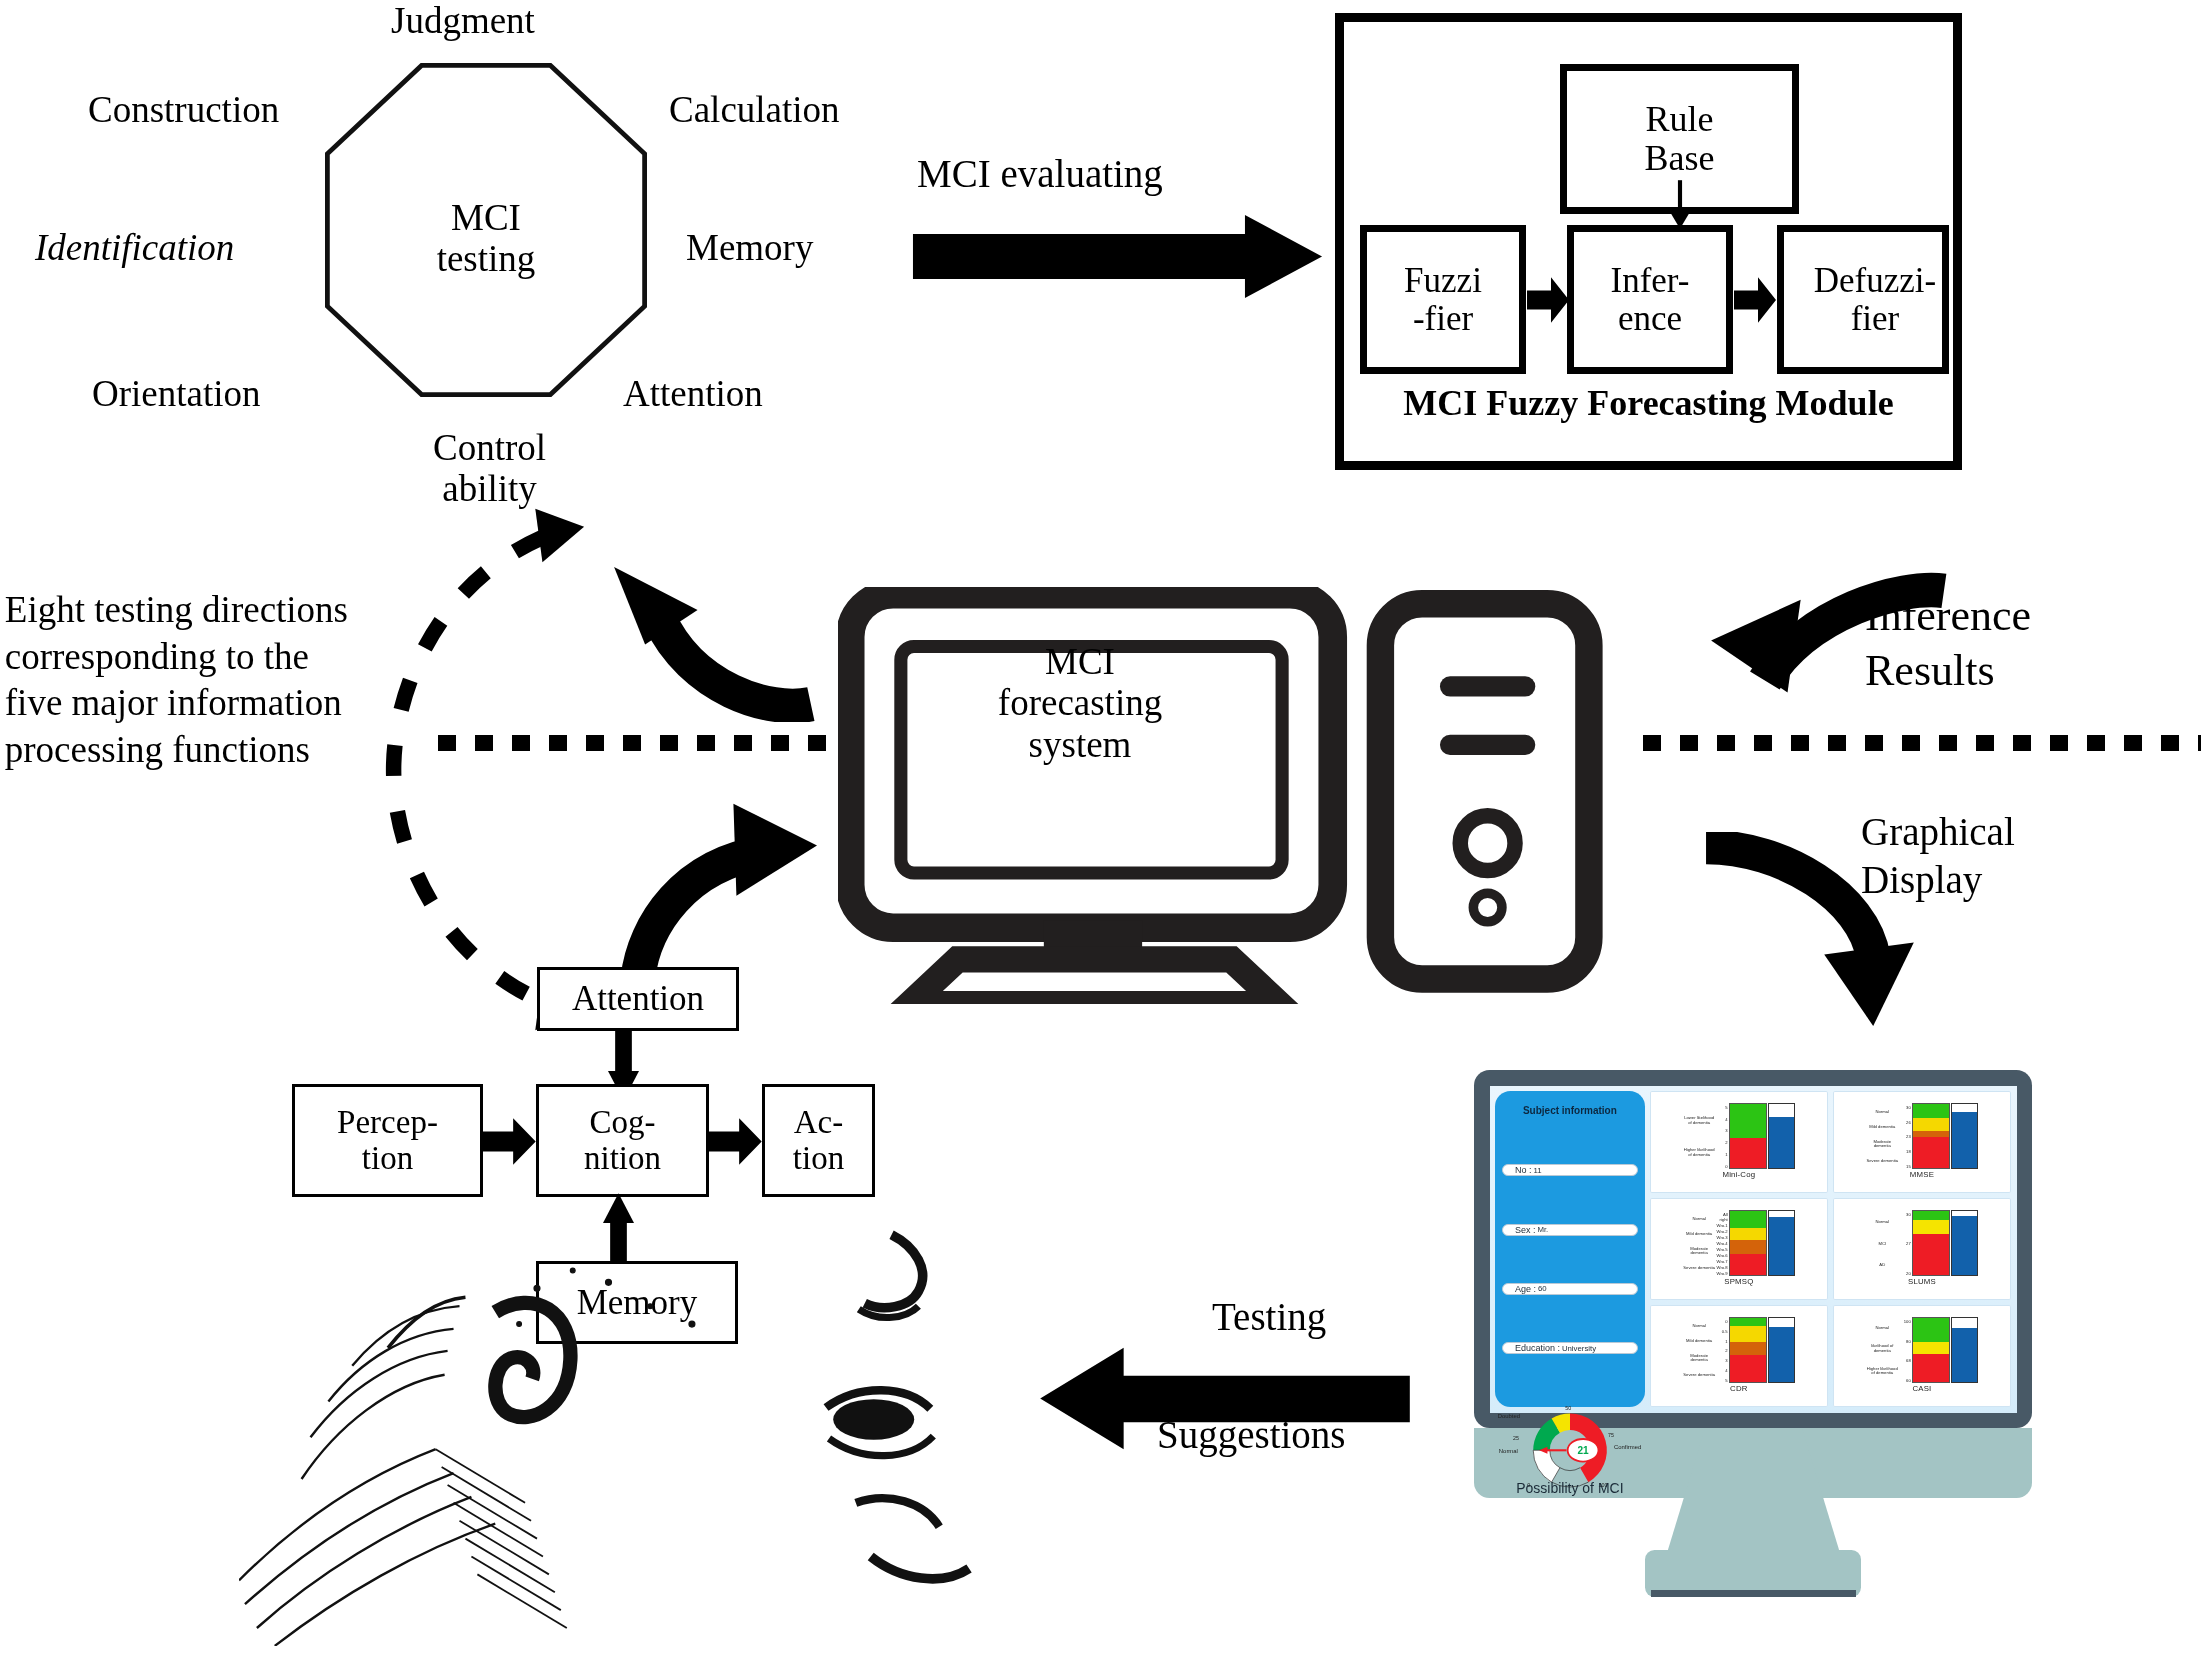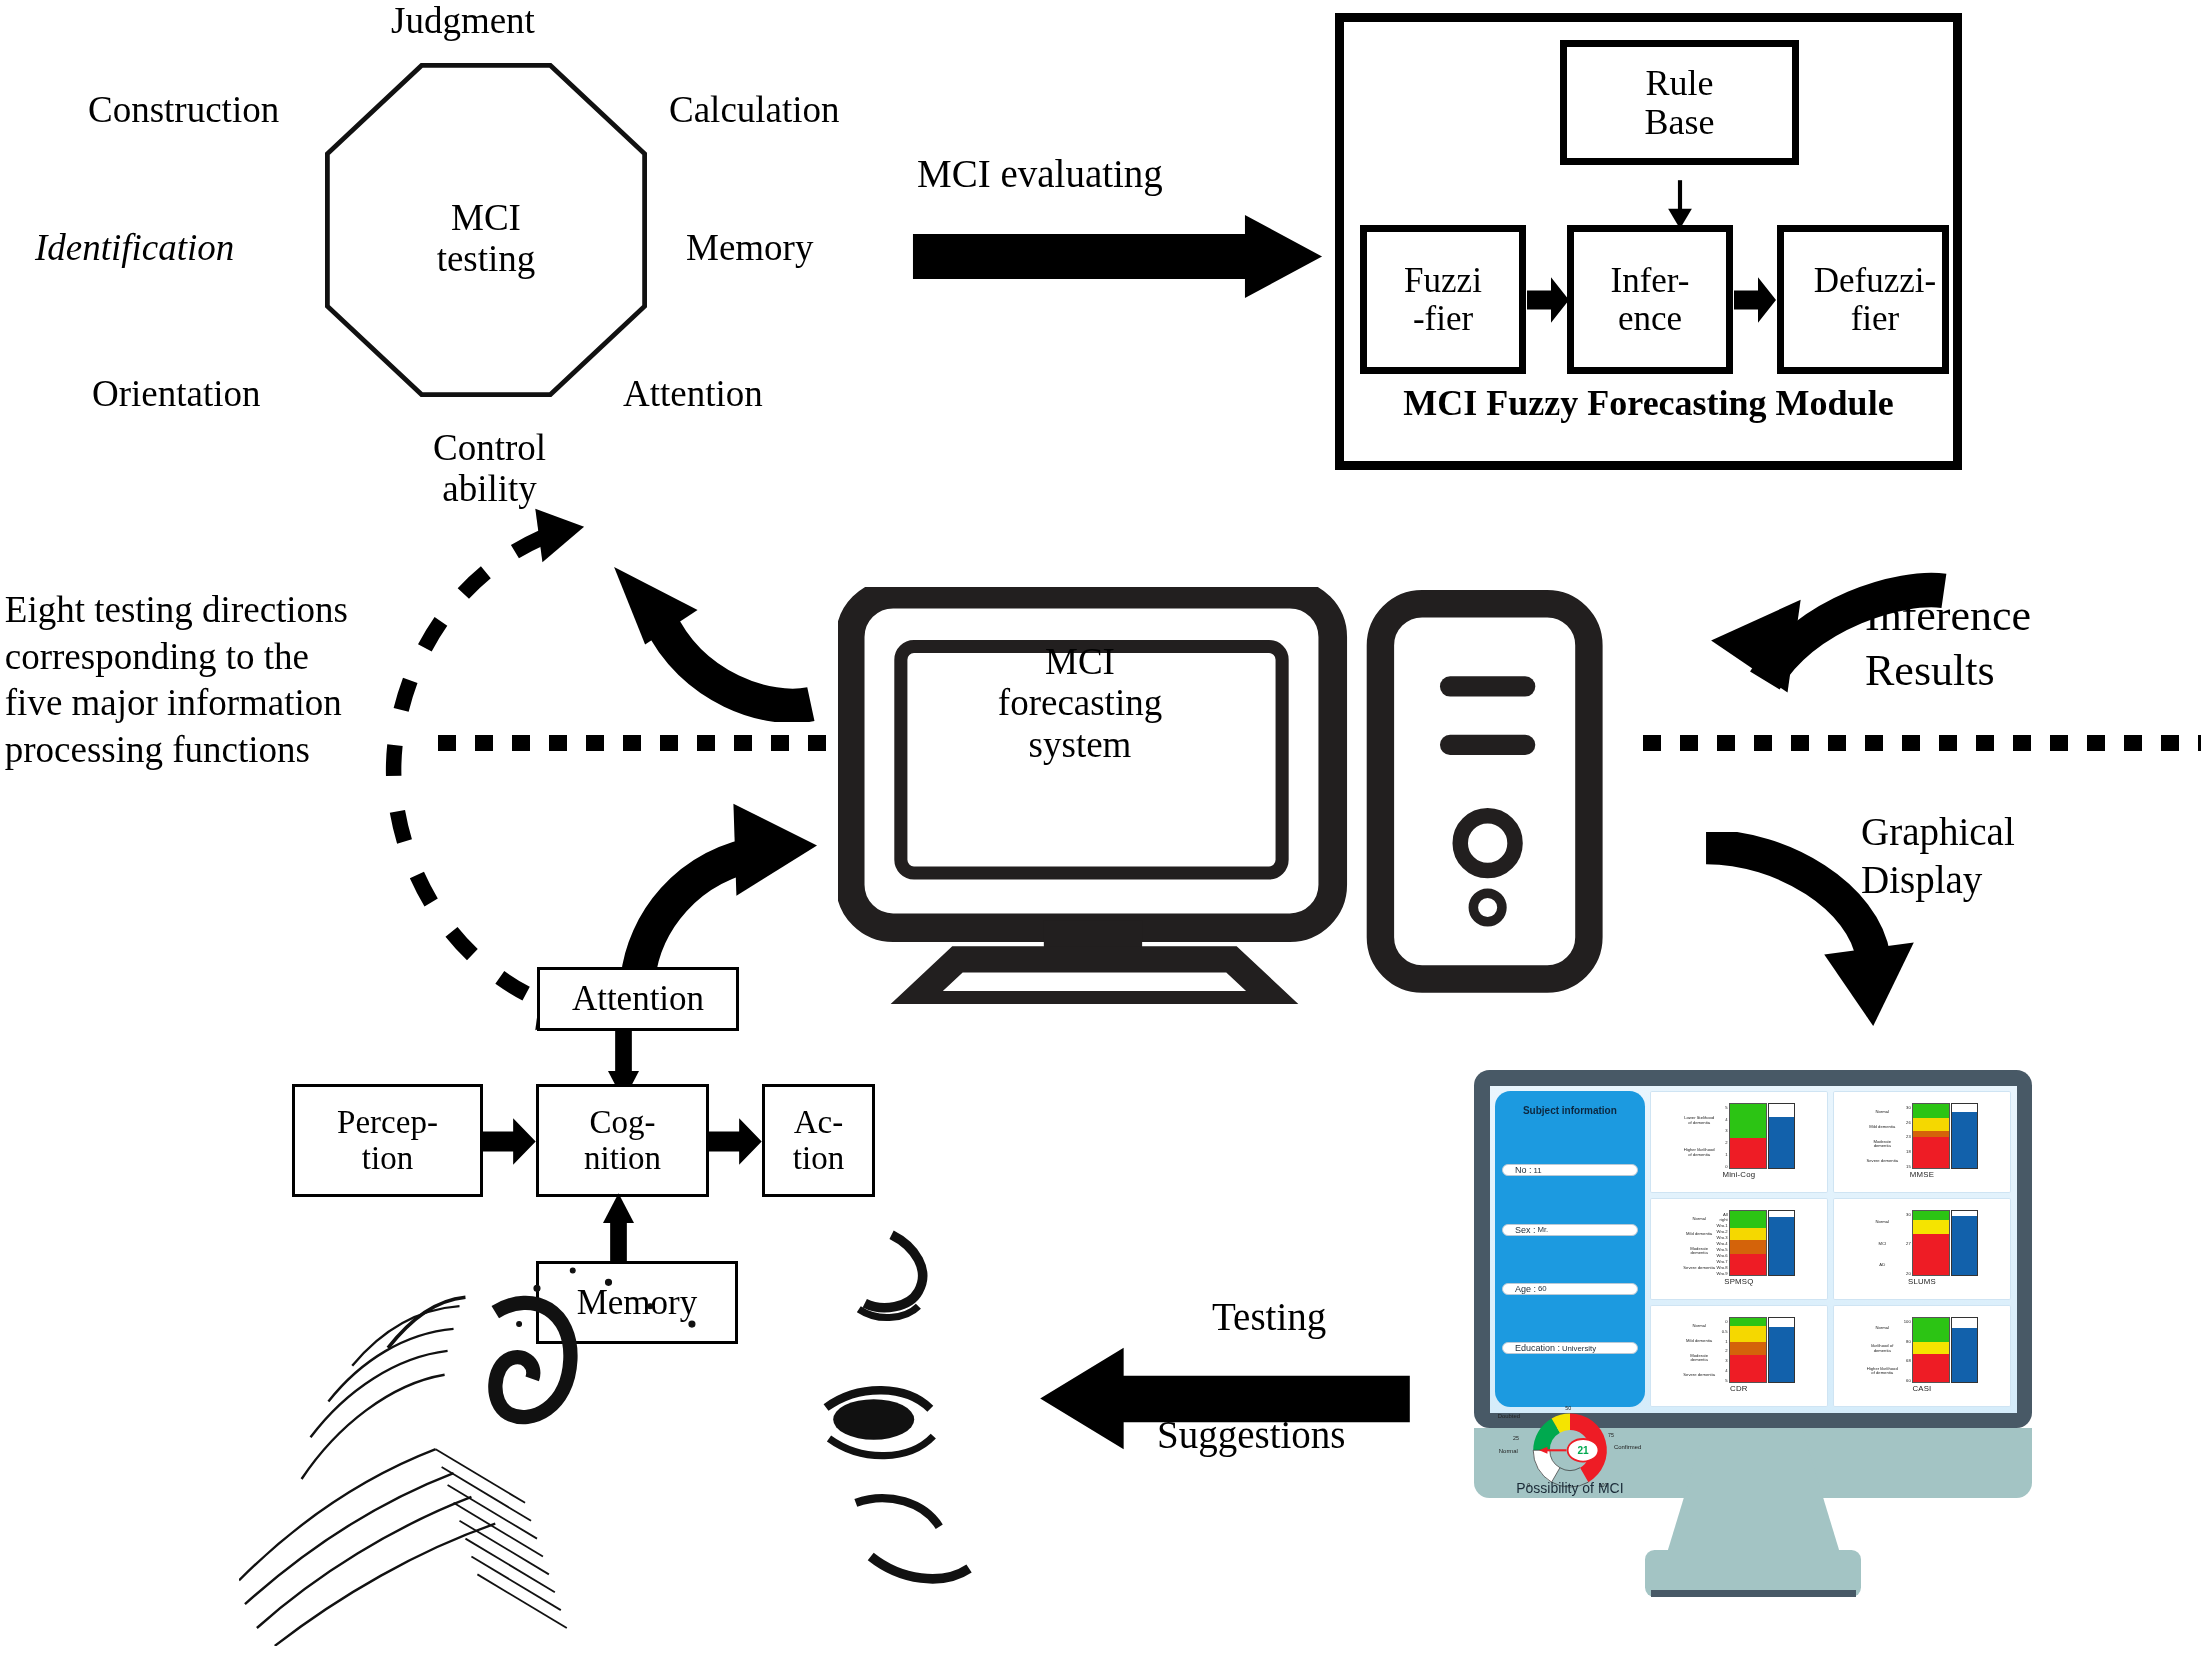--- a/index.html
+++ b/index.html
@@ -105,21 +105,21 @@
 
 <div class="abs plainlabel" style="left:917px;top:152px;font-size:39px;">MCI evaluating</div>
 <div class="abs" style="left:912px;top:215px;">
   <svg width="411" height="83" viewBox="0 0 690 140">
     <polygon points="0,32 560,32 560,0 690,70 560,140 560,108 0,108" fill="#000"></polygon>
   </svg>
 </div>
 
 <div class="abs" id="fuzzy-module"></div>
 
-<div class="abs heavybox" style="left:1560px;top:40px;width:239px;height:125px;">
+<div class="abs heavybox" style="left:1560px;top:64px;width:239px;height:150px;">
   <span>Rule<br>Base</span>
 </div>
 <div class="abs" style="left:1664px;top:180px;">
   <svg width="32" height="49" viewBox="0 0 54 82">
     <line x1="27" y1="0" x2="27" y2="52" stroke="#000" stroke-width="7"></line>
     <polygon points="7,48 47,48 27,82" fill="#000"></polygon>
   </svg>
 </div>
 
 <div class="abs heavybox" style="left:1360px;top:225px;width:166px;height:149px;font-size:35px;">

